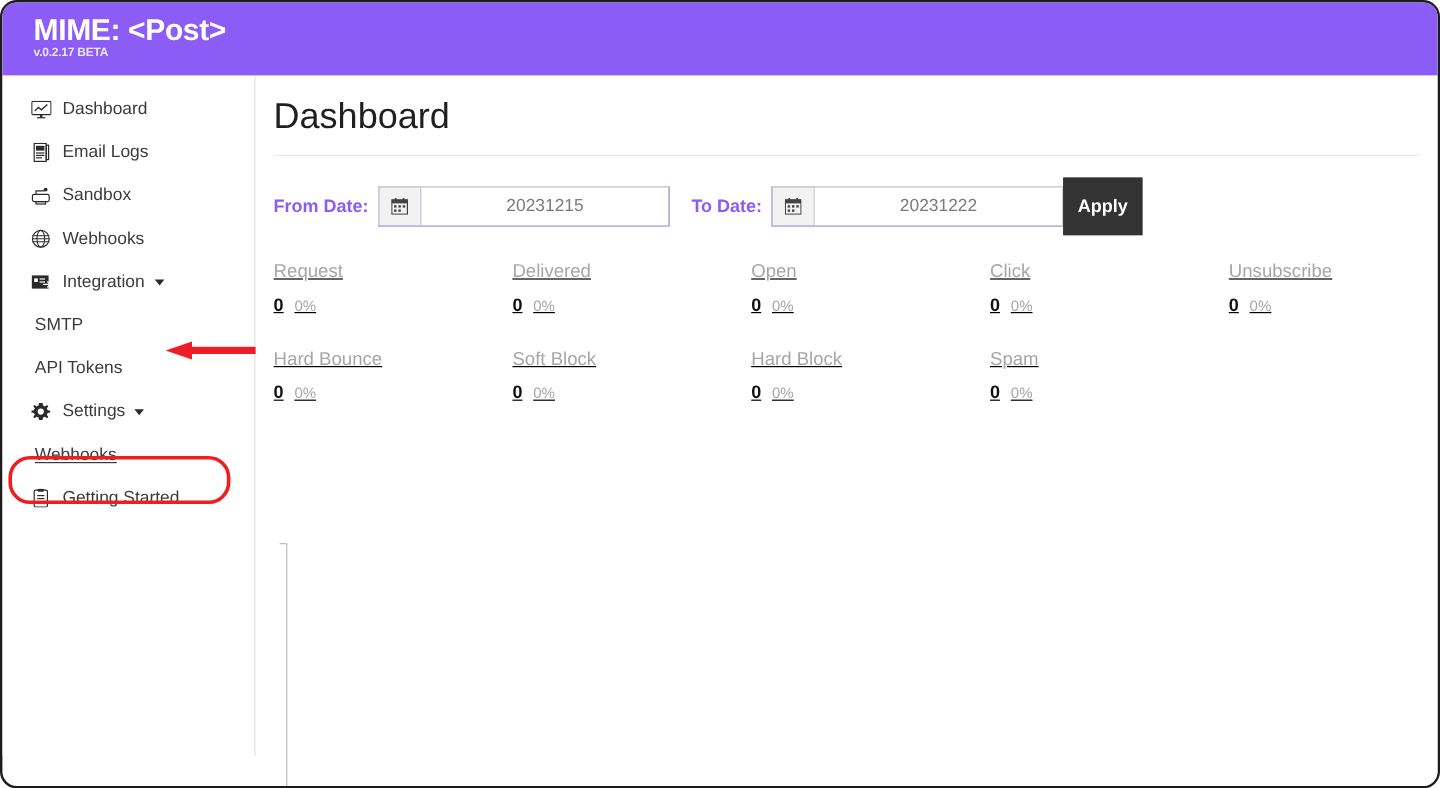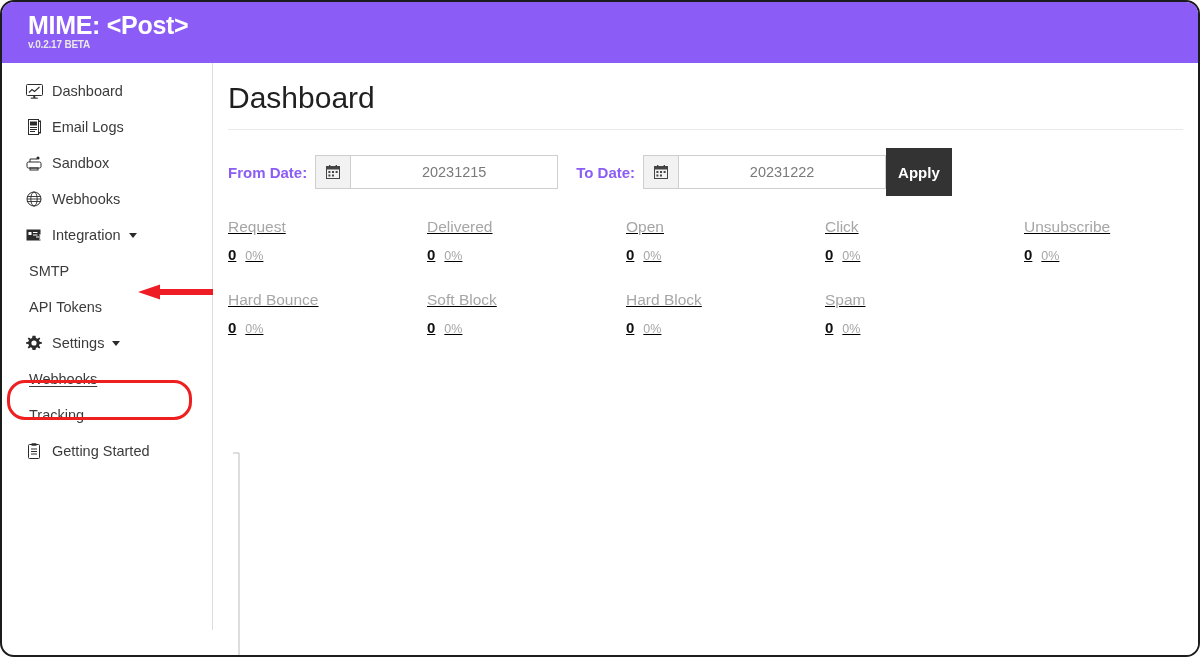--- a/index.html
+++ b/index.html
@@ -348,23 +348,20 @@
           </svg>
       </span>
       <span class="nav-label">Settings</span>
       <span class="nav-caret"></span>
     </div>
 
     <div class="nav-item nav-sub nav-highlighted">
       <span class="nav-label">Webhooks</span>
     </div>
 
-    <div class="nav-item nav-sub">
-      <span class="nav-label">Tracking</span>
-    </div>
 
     <div class="nav-item">
       <span class="nav-icon">
         <svg width="14" height="16" viewBox="0 0 14 16">
             <rect x="1.5" y="1.5" width="11" height="14" rx="1" fill="none" stroke="#2b2b2b"></rect>
             <rect x="4.5" y="0.2" width="5" height="2.6" rx="0.6" fill="#2b2b2b"></rect>
             <rect x="4" y="5.5" width="6" height="1" fill="#2b2b2b"></rect>
             <rect x="4" y="8" width="6" height="1" fill="#2b2b2b"></rect>
             <rect x="4" y="10.5" width="6" height="1" fill="#2b2b2b"></rect>
           </svg>

